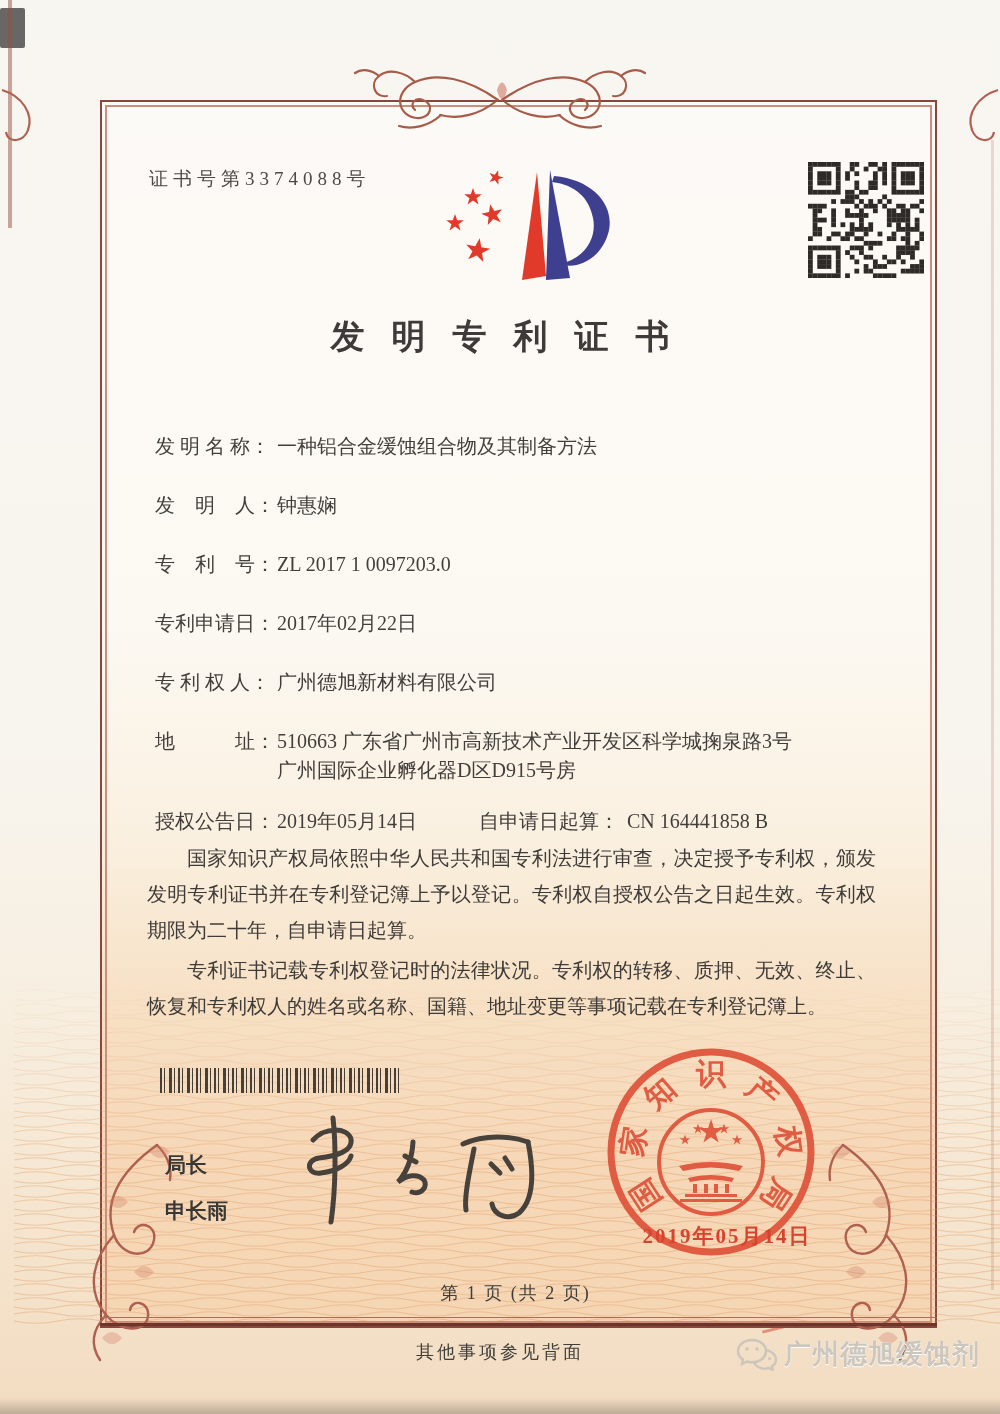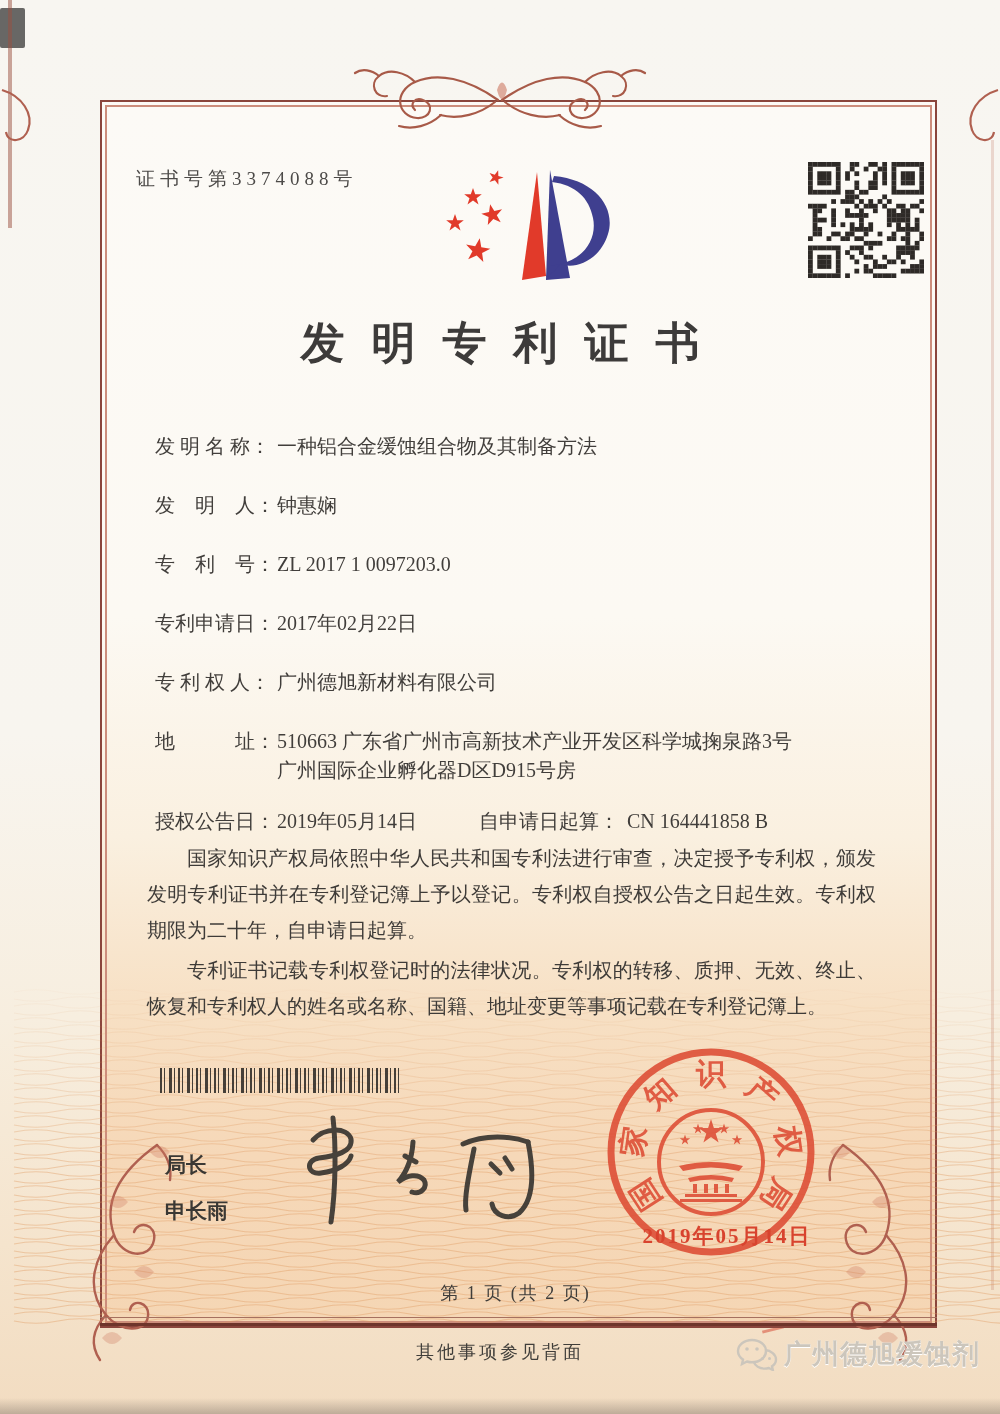--- a/index.html
+++ b/index.html
@@ -14,24 +14,24 @@
   .artifact-right{position:absolute;right:6px;top:140px;width:3px;height:1150px;background:rgba(190,120,100,.25);}
   .artifact-redmark{position:absolute;left:762px;top:1328px;width:22px;height:3px;background:#d4402c;opacity:.5;transform:rotate(-14deg);}
   
   .frame{position:absolute;left:100px;top:100px;width:833px;height:1224px;border:2px solid #8a453c;z-index:2;
         background:linear-gradient(180deg,#fcfaf6 0%,#fcf9f3 42%,#faf0e0 60%,#f7e0c4 74%,#f6d8b8 86%,#f5d6b4 100%);}
   .frame-inner{position:absolute;inset:3px;border:2px solid #cc8d7c;}
   .waves{position:absolute;left:0;top:0;z-index:3;pointer-events:none;}
   .ornament{position:absolute;z-index:4;pointer-events:none;}
   .content{position:absolute;inset:0;z-index:5;}
   
-  .cert-no{position:absolute;left:136px;top:166px;font-size:19px;letter-spacing:5px;color:#4c4a48;}
+  .cert-no{position:absolute;left:149px;top:166px;font-size:19px;letter-spacing:5px;color:#4c4a48;}
   .logo{position:absolute;left:438px;top:156px;}
   .qr{position:absolute;left:808px;top:162px;}
-  .title{position:absolute;left:0;right:0;top:314px;text-align:center;font-size:44px;font-weight:600;
+  .title{position:absolute;left:0;right:0;top:314px;text-align:center;font-size:34px;font-weight:600;
          letter-spacing:27px;text-indent:27px;color:#3d3b3a;}
   
   .fields{position:absolute;left:155px;top:432px;width:650px;font-size:20px;color:#413e3b;}
   .frow{display:flex;margin-bottom:30px;line-height:29px;}
   .flabel{flex:none;width:122px;white-space:nowrap;}
   .fvalue{flex:1;}
   .grant-row{display:flex;line-height:29px;margin-top:12px;}
   .grant-row .flabel2{white-space:nowrap;}
   .grant-row .gsp{width:62px;flex:none;}
   

